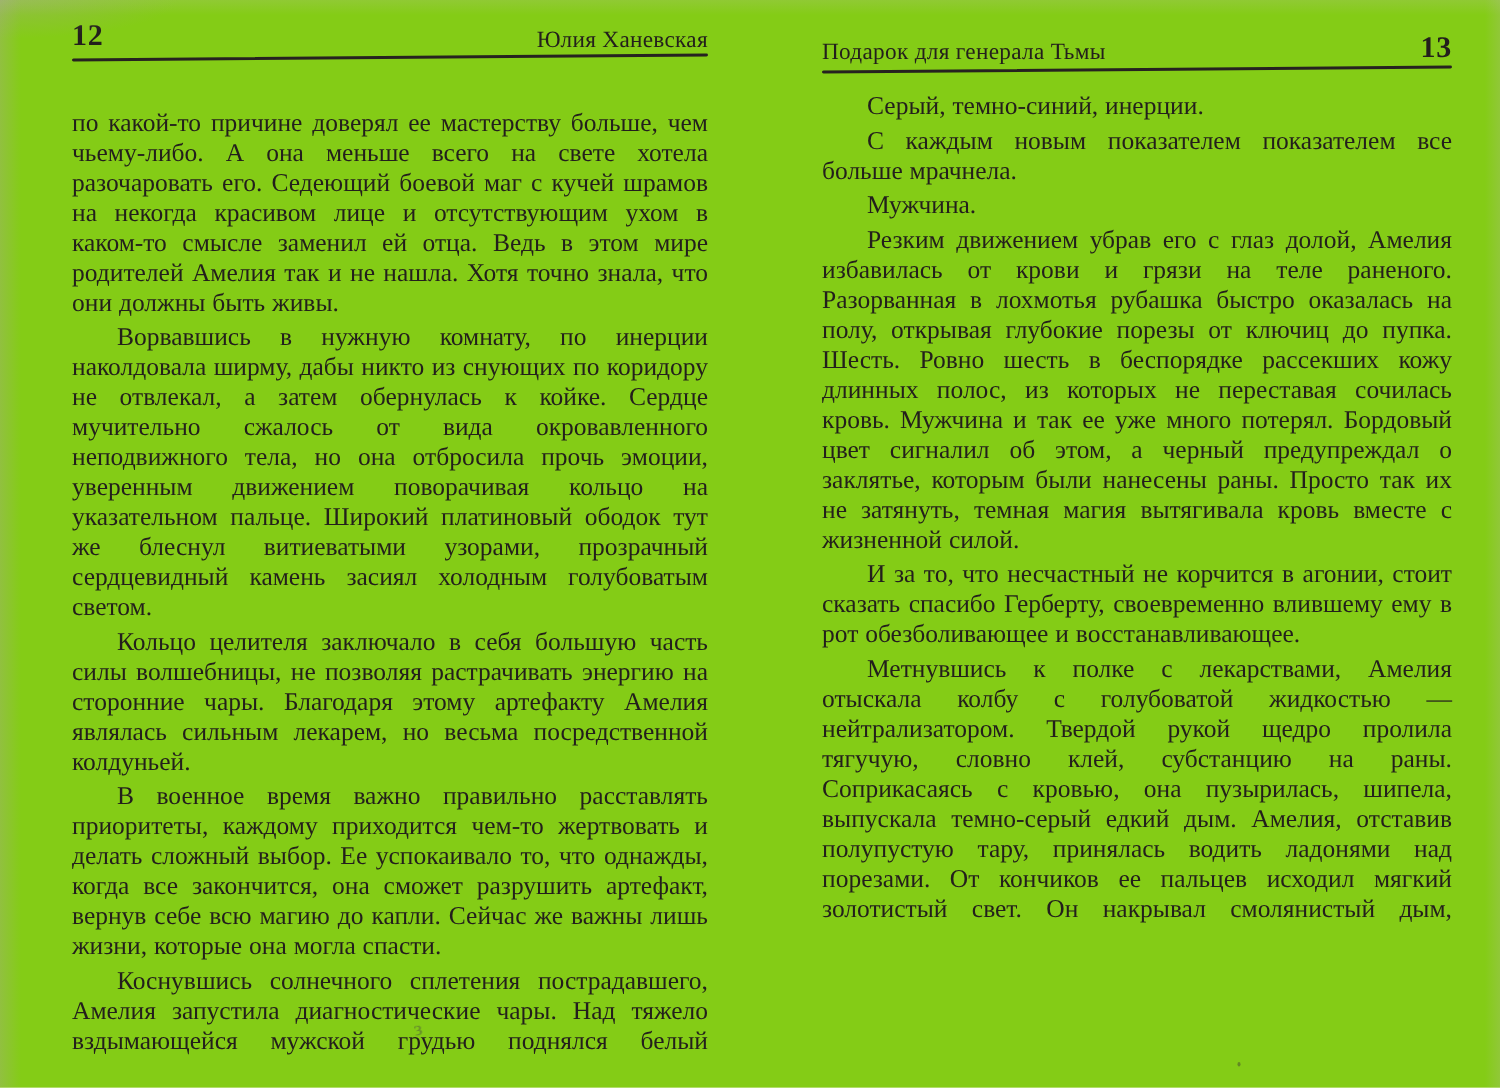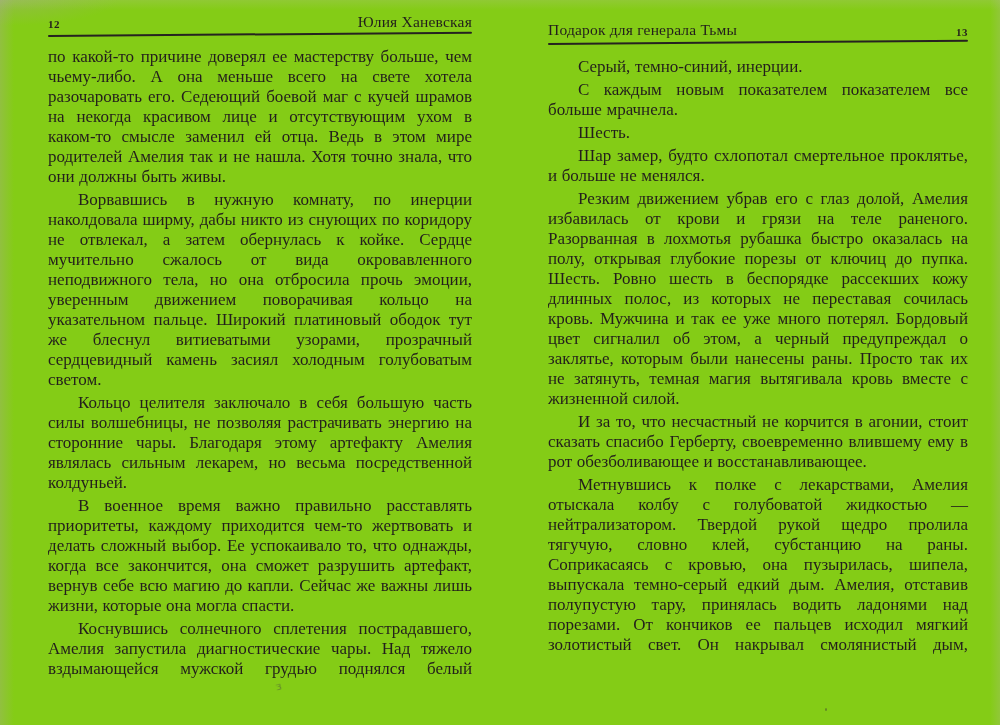--- a/index.html
+++ b/index.html
@@ -36,30 +36,30 @@
   .content { position:absolute; top:0; bottom:0; }
   .page.left  .content { left:48px; width:424px; }
   .page.right .content { left:48px; width:420px; }
 
   .pg-header {
     display:flex; justify-content:space-between; align-items:flex-end;
     font-size:15.5px; line-height:1;
   }
   .page.left  .pg-header { padding-top:14px; }
   .page.right .pg-header { padding-top:22px;text-align:center; }
-  .pg-num { font-weight:700; letter-spacing:0.5px; font-size:11px; }
+  .pg-num { font-weight:700; letter-spacing:0.5px; font-size:20px; }
   .running { font-size:15.5px; letter-spacing:0.2px; }
 
   .rule {
     height:2.2px; background:#262220; margin-top:5px;
     transform:rotate(-0.45deg); transform-origin:left center;
     border-radius:1px;
   }
 
-  .body-text { margin-top:10px; }
+  .body-text { margin-top:31px; }
   .page.right .body-text { margin-top:12px; }
 
   .body-text p {
     font-size:17px; line-height:20px;
     text-align:justify; text-align-last:left;
     text-indent:30px;
     margin-bottom:3px;
     word-spacing:0.02em;
     hyphens:auto; -webkit-hyphens:auto;
   }
@@ -103,22 +103,21 @@
   <div class="page right">
     <div class="content">
       <div class="pg-header">
         <span class="running">Подарок для генерала Тьмы</span>
         <span class="pg-num">13</span>
       </div>
       <div class="rule"></div>
       <div class="body-text">
         <p>Серый, темно-синий, инерции.</p>
         <p>С каждым новым показателем показателем все больше мрачнела.</p>
-        <p>Шесть.</p>
-        <p>Шар замер, будто схлопотал смертельное проклятье, и больше не менялся.</p>
+        <p>Мужчина.</p>
         <p>Резким движением убрав его с глаз долой, Амелия избавилась от крови и грязи на теле раненого. Разорванная в лохмотья рубашка быстро оказалась на полу, открывая глубокие порезы от ключиц до пупка. Шесть. Ровно шесть в беспорядке рассекших кожу длинных полос, из которых не переставая сочилась кровь. Мужчина и так ее уже много потерял. Бордовый цвет сигналил об этом, а черный предупреждал о заклятье, которым были нанесены раны. Просто так их не затянуть, темная магия вытягивала кровь вместе с жизненной силой.</p>
         <p>И за то, что несчастный не корчится в агонии, стоит сказать спасибо Герберту, своевременно влившему ему в рот обезболивающее и восстанавливающее.</p>
         <p class="runon">Метнувшись к полке с лекарствами, Амелия отыскала колбу с голубоватой жидкостью — нейтрализатором. Твердой рукой щедро пролила тягучую, словно клей, субстанцию на раны. Соприкасаясь с кровью, она пузырилась, шипела, выпускала темно-серый едкий дым. Амелия, отставив полупустую тару, принялась водить ладонями над порезами. От кончиков ее пальцев исходил мягкий золотистый свет. Он накрывал смолянистый дым,</p>
       </div>
     </div>
   </div>
 
   <span class="dot-artifact"></span>
 </div>
 

